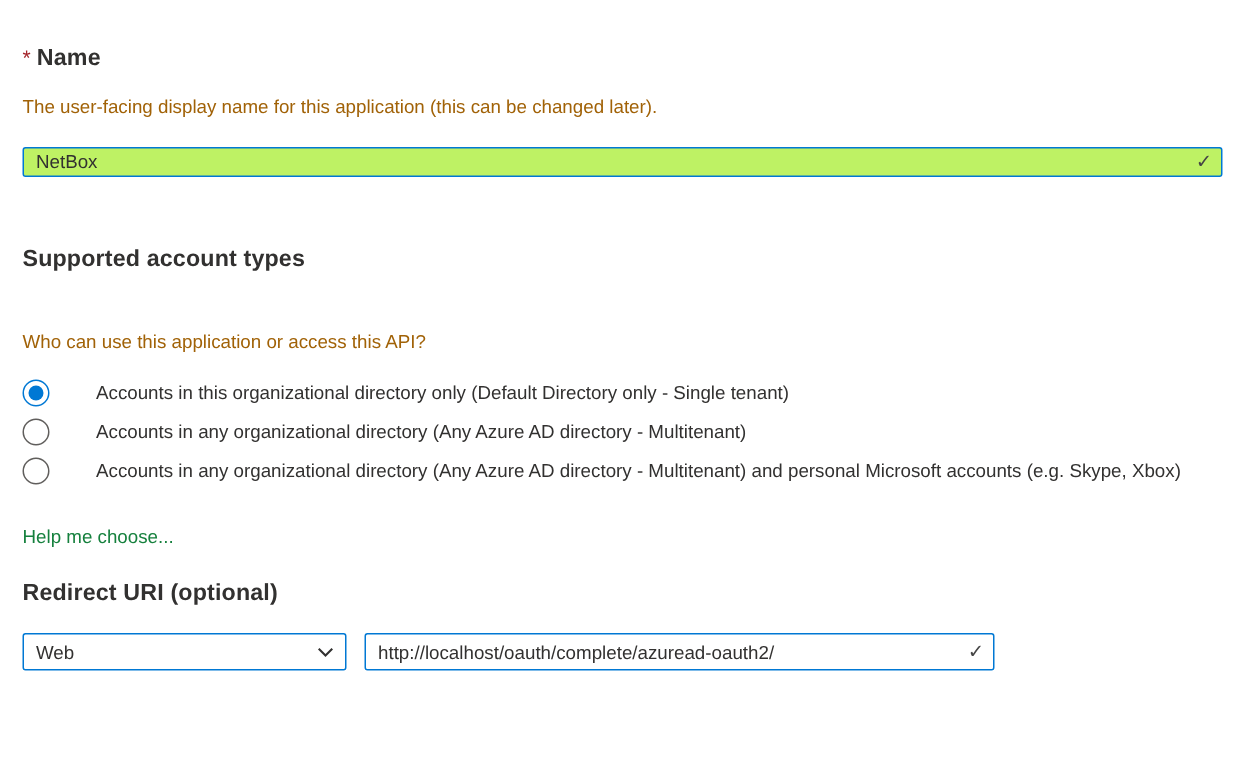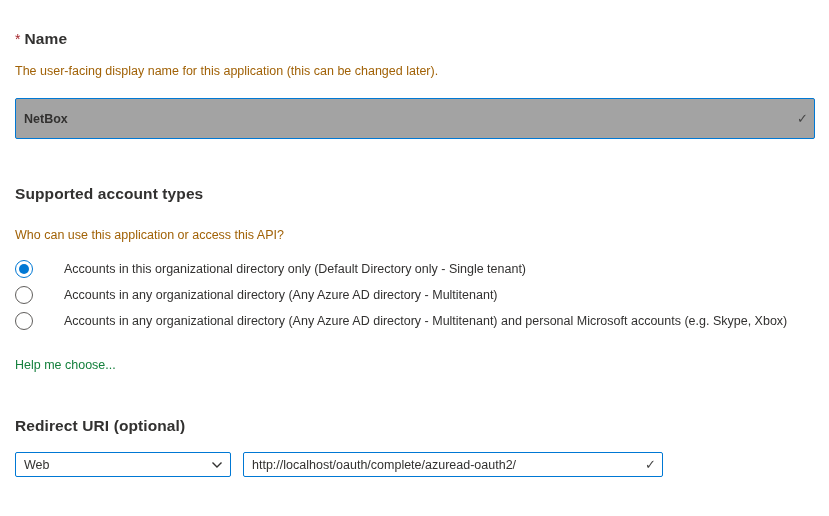--- a/index.html
+++ b/index.html
@@ -33,44 +33,43 @@
   }
   
   .name-title-row { margin-top: 20px; }
   .name-desc { margin-top: 14px; }
   .text-field {
     position: relative;
     margin-top: 17px;
   }
   .text-field input {
     width: 100%;
-    height: 41px;
+    height: 20px;
     border: 1px solid #0078d4;
     border-radius: 2px;
     font-family: "Liberation Sans", "DejaVu Sans", sans-serif;
     font-size: 12.5px;
     color: #323130;
     padding: 0 26px 0 8px;
     outline: none;
-    background: #a3a3a3;
-    font-weight: bold;
+    background: #bef264;
   }
   .check-icon {
     position: absolute;
     right: 7px;
     top: 50%;
     transform: translateY(-54%);
     font-size: 13px;
     color: #454545;
     pointer-events: none;
     line-height: 1;
   }
   
   .sat-title { margin-top: 46px; }
-  .sat-question { margin-top: 23px; font-size: 12.5px; }
+  .sat-question { margin-top: 37px; font-size: 12.5px; }
   .radio-group { margin-top: 11px; }
   .radio-row {
     display: flex;
     align-items: center;
     height: 26px;
     cursor: pointer;
     gap: 22px;
   }
   .radio-circle {
     width: 18px;
@@ -100,21 +99,21 @@
   }
   .help-link {
     display: inline-block;
     margin-top: 24px;
     font-size: 12.5px;
     color: #15803d;
     text-decoration: none;
     cursor: pointer;
   }
   
-  .redirect-title { margin-top: 44px; }
+  .redirect-title { margin-top: 20px; }
   .redirect-desc {
     margin-top: 15px;
     max-width: 804px;
     font-size: 12.5px;
     line-height: 19px;
   }
   .redirect-controls {
     margin-top: 17px;
     display: flex;
     align-items: center;

